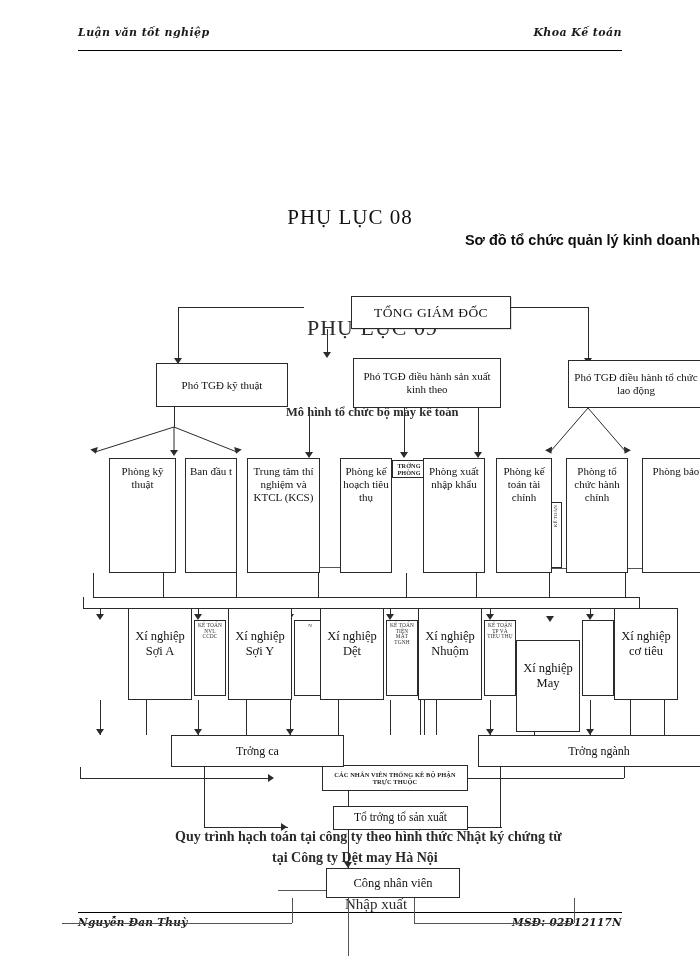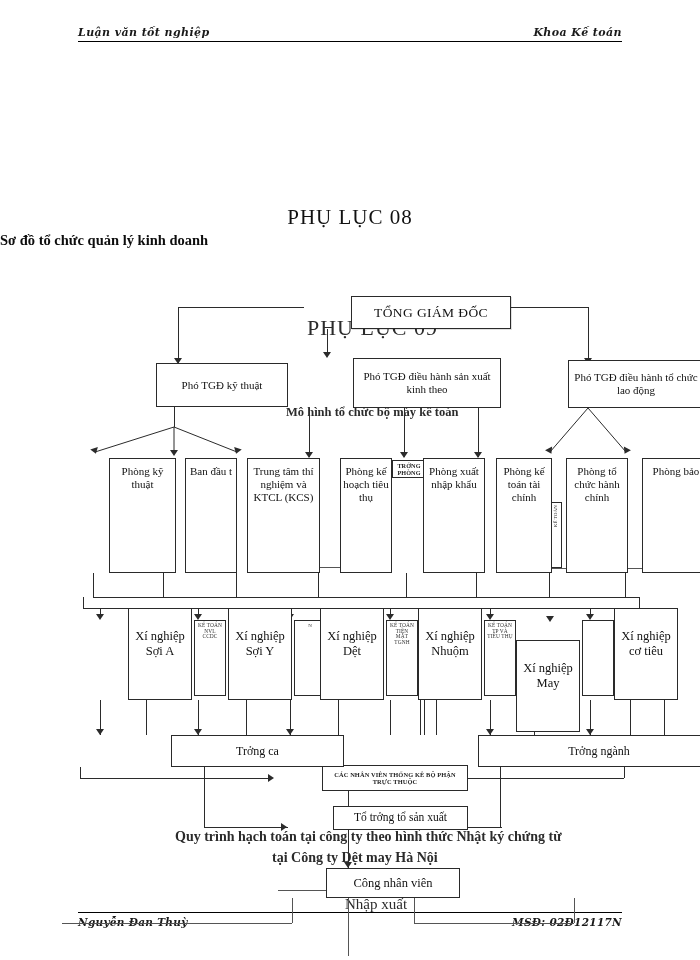--- a/index.html
+++ b/index.html
@@ -12,42 +12,42 @@
   .page{position:absolute;inset:0;}
 
   
   .runhead{
     position:absolute;left:78px;right:78px;
     display:flex;justify-content:space-between;align-items:flex-end;
     font-family:"DejaVu Serif",serif;
     font-style:italic;font-weight:bold;font-size:11px;
     letter-spacing:.4px;color:#1a1a1a;
     border-bottom:1.6px solid #000;
-    padding-bottom:2px;
+    padding-bottom:11px;
   }
   .runhead.top{top:26px;}
   .runfoot{
     position:absolute;left:78px;right:78px;top:912px;
     display:flex;justify-content:space-between;align-items:flex-start;
     font-family:"DejaVu Serif",serif;
     font-style:italic;font-weight:bold;font-size:10.5px;
     letter-spacing:.3px;color:#1a1a1a;
     border-top:1.6px solid #000;
     padding-top:3px;
   }
 
   
   .bigtitle{
     position:absolute;width:100%;text-align:center;
     font-family:"Liberation Serif",serif;
     font-size:21px;letter-spacing:1px;color:#111;
   }
   .subtitle{
-    position:absolute;width:100%;text-align:left;
-    font-family:Liberation Serif, serif;
+    position:absolute;width:100%;text-align:right;
+    font-family:Liberation Sans, sans-serif;
     font-weight:bold;font-size:14.5px;color:#0d0d0d;
   }
   .ghost{
     position:absolute;color:#2b2b2b;
     font-family:"Liberation Serif",serif;
     white-space:nowrap;
   }
 
   
   .bx{

